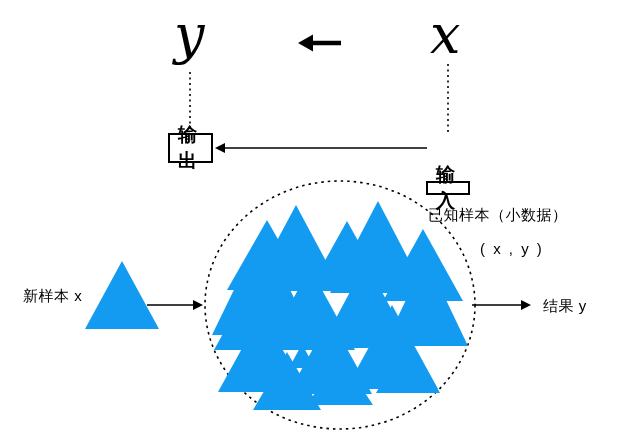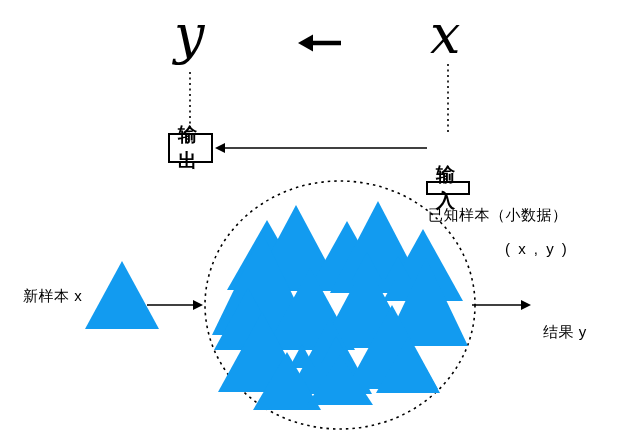--- a/index.html
+++ b/index.html
@@ -63,19 +63,19 @@
   <div class="abs math-var" style="left:174px;top:8px;">y</div>
 
   <div class="abs math-var" style="left:430px;top:8px;">x</div>
 
   <div class="io-box" style="left:168px;top:133px;width:45px;height:30px;">输出</div>
 
   <div class="io-box" style="left:426px;top:133px;width:44px;height:14px;margin-top:48px;">输入</div>
 
   <div class="abs cn-label" style="left:428px;top:207px;">已知样本（小数据）</div>
 
-  <div class="abs cn-label" style="left:505px;top:241px;letter-spacing:2px;text-align:right;">( x , y )</div>
+  <div class="abs cn-label" style="left:480px;top:241px;letter-spacing:2px;text-align:right;">( x , y )</div>
 
   <div class="abs cn-label" style="left:23px;top:288px;text-align:center;">新样本 x</div>
 
-  <div class="abs cn-label" style="left:543px;top:298px;margin-top:26px;">结果 y</div>
+  <div class="abs cn-label" style="left:543px;top:298px;">结果 y</div>
 
 </div>
 
 </body></html>

